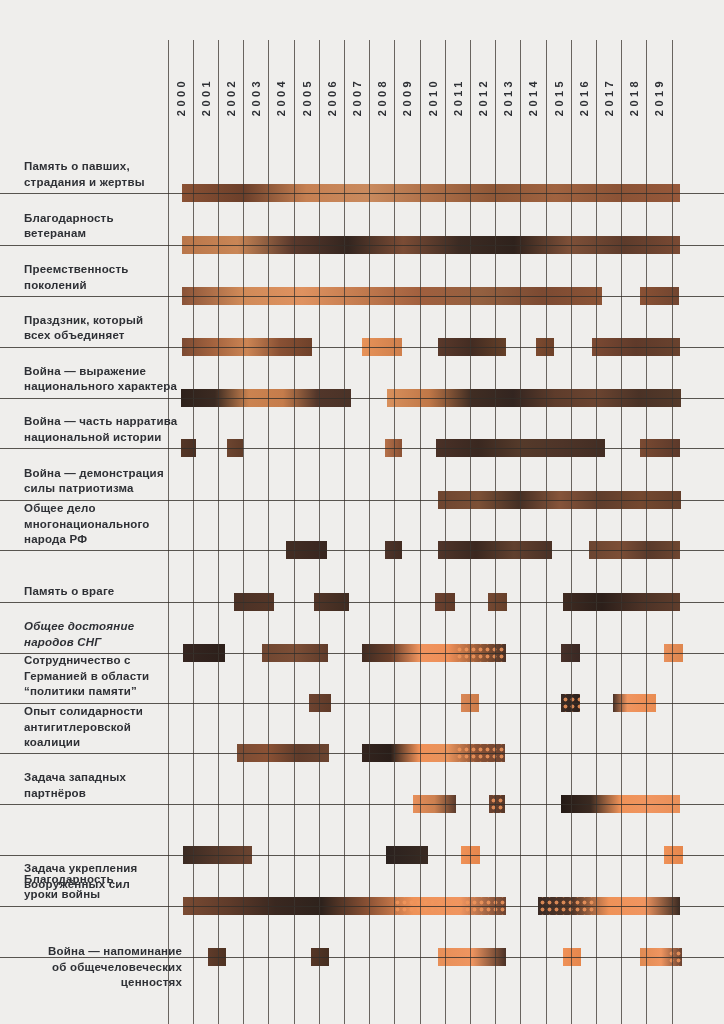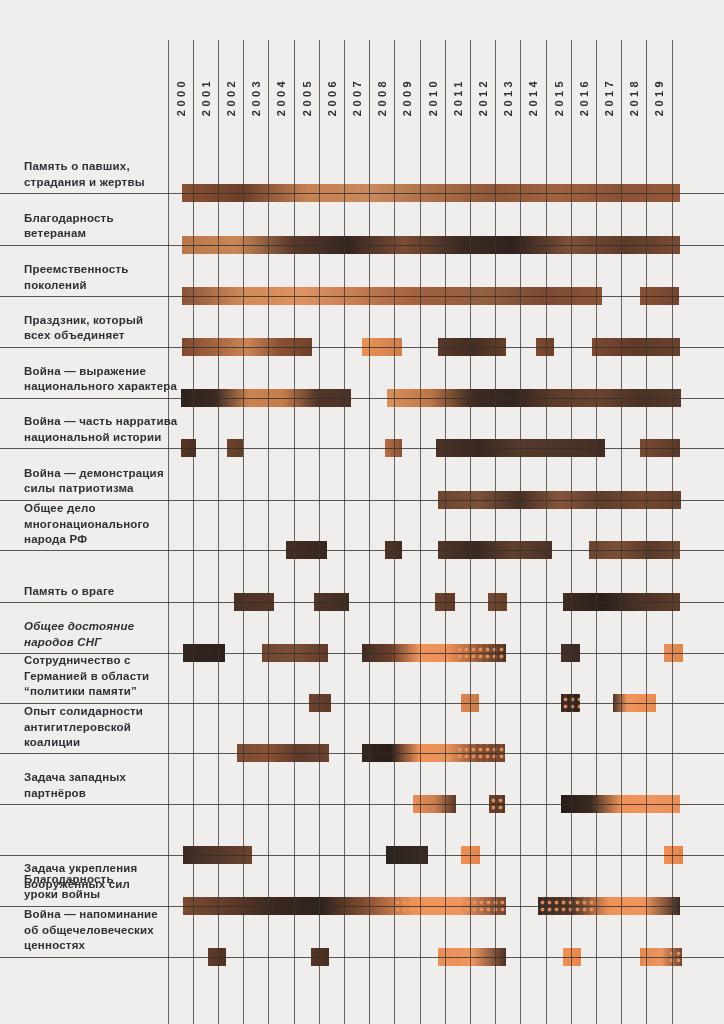--- a/index.html
+++ b/index.html
@@ -186,17 +186,17 @@
 “политики памяти”</div>
       <div class="rowlabel" style="top: 750.3px;">Опыт солидарности
 антигитлеровской
 коалиции</div>
       <div class="rowlabel" style="top: 801.3px;">Задача западных
 партнёров</div>
       <div class="rowlabel" style="top: 852px; margin-top: 40px;">Задача укрепления
 вооружённых сил</div>
       <div class="rowlabel" style="top: 902.7px;">Благодарность
 уроки войны</div>
-      <div class="rowlabel" style="top: 953px;">Война — напоминание
+      <div class="rowlabel" style="top: 990px; text-align: right;">Война — напоминание
 об общечеловеческих
 ценностях</div>
     </div>
 </div>
 
 </body></html>

